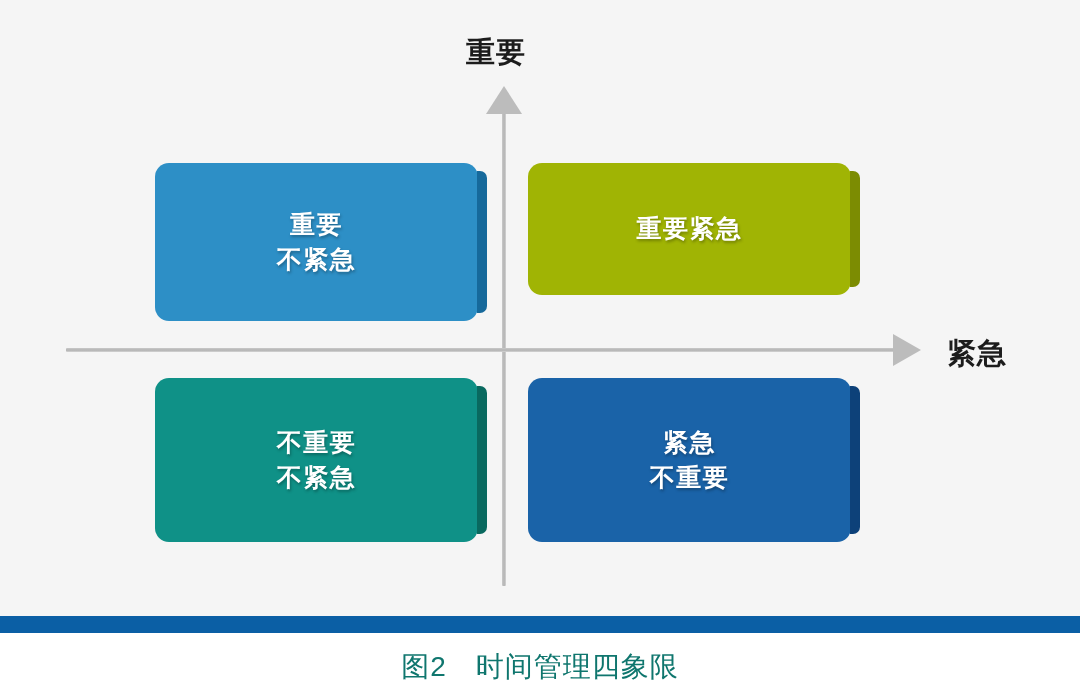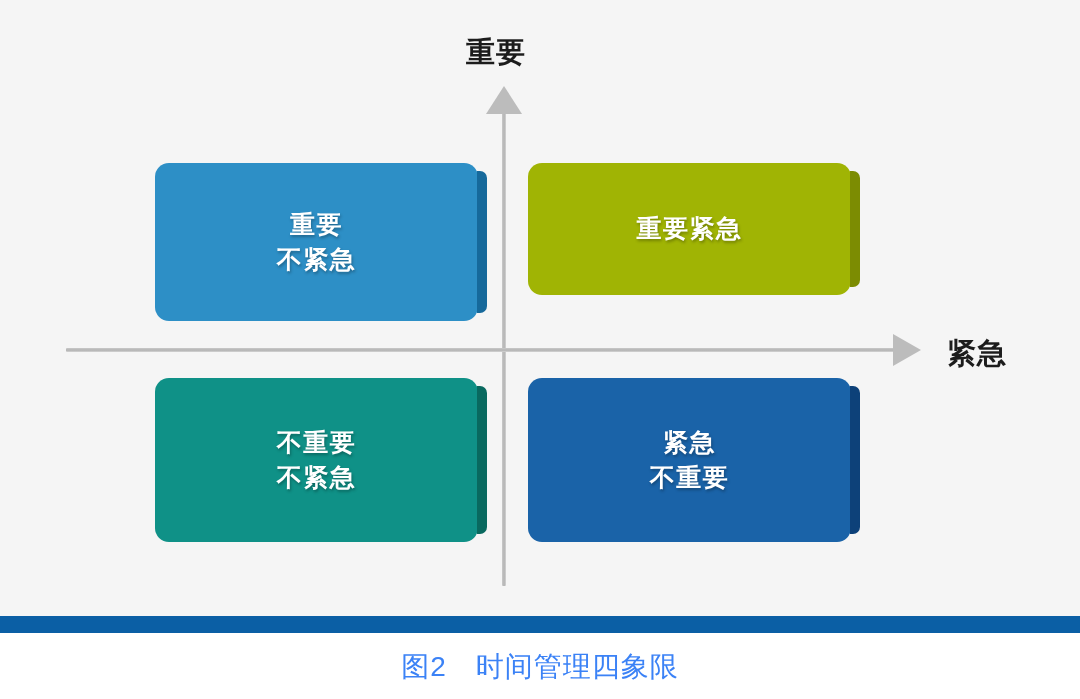--- a/index.html
+++ b/index.html
@@ -105,21 +105,21 @@
     left:0; top:616px;
     width:1080px; height:17px;
     background:#0b5fa5;
   }
   .caption {
     position:absolute;
     left:0; top:648px;
     width:1080px;
     text-align:center;
     font-size:28px;
-    color:#3b82f6;
+    color:#0f766e;
     letter-spacing:1px;
     white-space:pre;
   }
 </style>
 </head>
 <body>
 
 <div id="page">
 
   <div class="figure-canvas">

